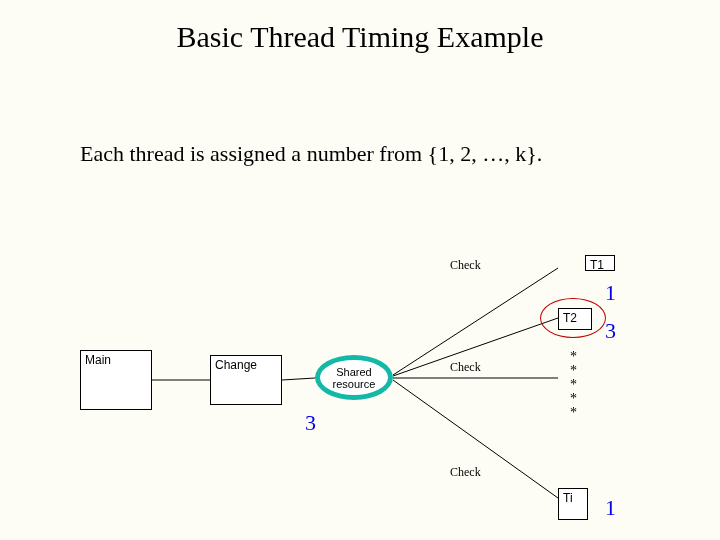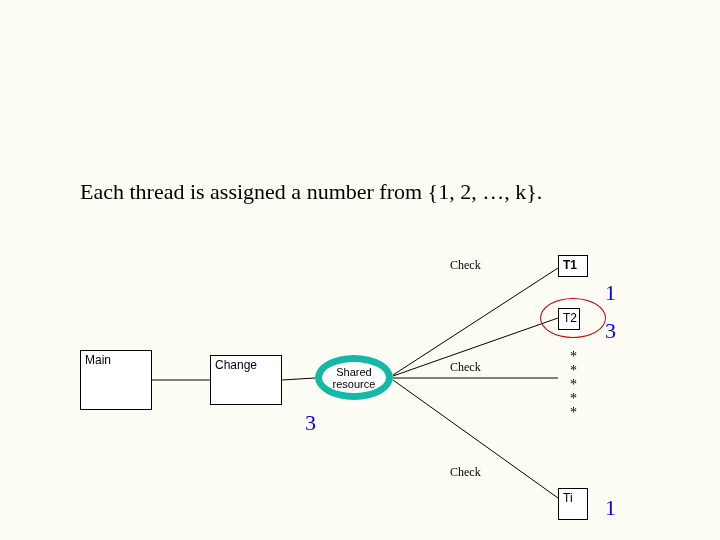--- a/index.html
+++ b/index.html
@@ -24,21 +24,21 @@
     text-align: center;
     font-size: 30px;
   }
   .para {
     position: absolute;
     left: 80px;
     width: 560px;
     font-size: 22px;
     line-height: 1.25;
   }
-  .p1 { top: 140px; margin-top: 38px; }
+  .p1 { top: 140px; }
   .p2 { top: 200px; }
 
   .diagram {
     position: absolute;
     left: 80px;
     top: 260px;
     width: 560px;
     height: 260px;
   }
 
@@ -48,31 +48,31 @@
     background: #ffffff;
     border: 1px solid #000;
     font-family: "Comic Sans MS", cursive, sans-serif;
     font-size: 12px;
     text-align: left;
     padding: 2px 4px;
     box-sizing: border-box;
   }
   .main-box   { left: 0;   top: 90px;  width: 72px; height: 60px; }
   .change-box { left: 130px; top: 95px; width: 72px; height: 50px; }
-  .t1-box     { left: 478px; top: -5px; width: 30px; height: 22px; font-weight: bold; }
-  .t2-box     { left: 478px; top: 48px; width: 22px; height: 22px; }
+  .t1-box     { left: 505px; top: -5px; width: 30px; height: 16px; }
+  .t2-box     { left: 478px; top: 48px; width: 34px; height: 22px; }
   .ti-box     { left: 478px; top: 228px; width: 30px; height: 32px; }
 
   .ellipse {
     position: absolute;
     left: 235px;
     top: 95px;
     width: 78px;
     height: 45px;
-    border: 7px solid #14b8a6;
+    border: 5px solid #14b8a6;
     border-radius: 50%;
     background: #ffffff;
     font-family: "Comic Sans MS", cursive, sans-serif;
     font-size: 11px;
     text-align: center;
     display: flex;
     align-items: center;
     justify-content: center;
     box-sizing: border-box;
   }
@@ -115,20 +115,21 @@
     height: 38px;
     border: 1px solid #c00000;
     border-radius: 50%;
   }
 </style>
 </head>
 <body>
 
 <div class="slide">
 
+  <div class="title">Basic Thread Timing Example</div>
 
   <div class="para p1">Each thread is assigned a number from {1, 2, …, k}.</div>
 
   <div class="diagram">
 
     <svg width="560" height="260" style="position:absolute;left:0;top:0">
 
       <line x1="72" y1="120" x2="130" y2="120" stroke="#000" stroke-width="1"></line>
 
       <line x1="202" y1="120" x2="235" y2="118" stroke="#000" stroke-width="1"></line>

